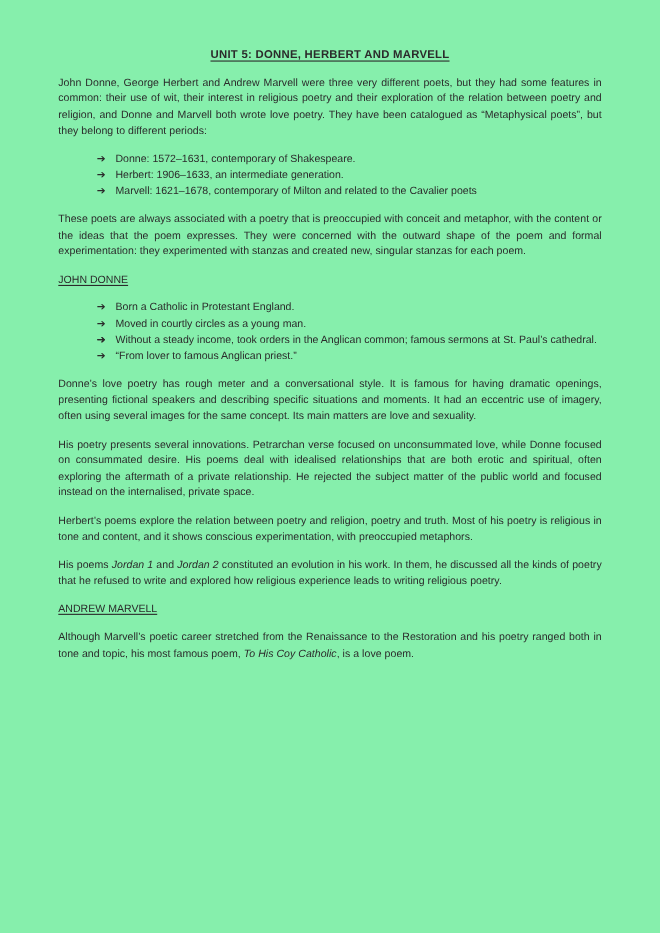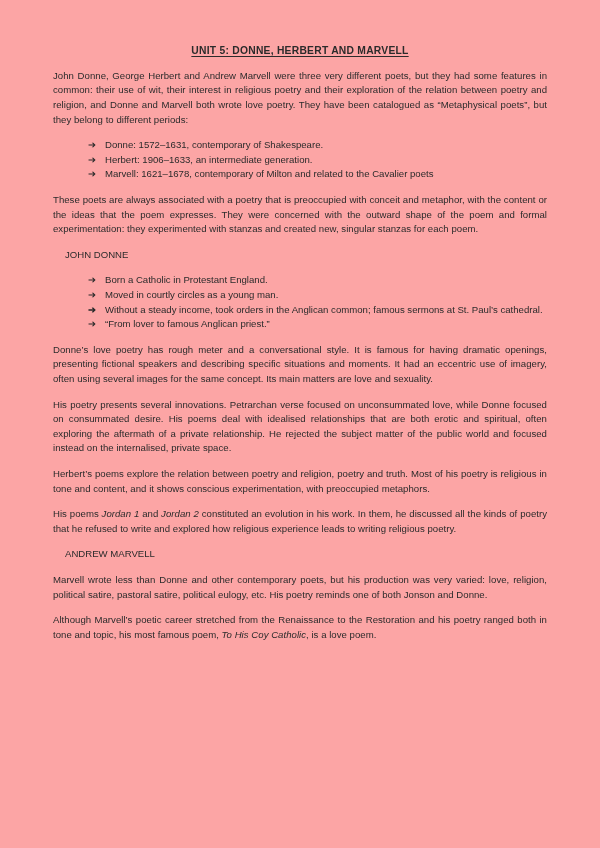--- a/index.html
+++ b/index.html
@@ -12,21 +12,21 @@
     height: 848px;
     font-family: "Liberation Sans", sans-serif;
     color: #2b2b2b;
     -webkit-font-smoothing: antialiased;
   }
 
   .page {
     position: relative;
     width: 600px;
     height: 848px;
-    background: #fca5a5;
+    background: #86efac;
     box-sizing: border-box;
     padding: 44px 53px 0 53px;
     overflow: hidden;
   }
 
   .doc-title {
     text-align: center;
     font-weight: bold;
     font-size: 10.3px;
     letter-spacing: 0.25px;
@@ -39,24 +39,25 @@
   p.para {
     margin: 0 0 11px 0;
     font-size: 9.6px;
     line-height: 14.6px;
     text-align: justify;
     text-justify: inter-word;
     letter-spacing: 0.03px;
   }
 
   .section-heading {
-    margin: 4px 0 11px 12px;
+    margin: 4px 0 11px 0;
     font-size: 9.6px;
     line-height: 14.6px;
     font-weight: normal;
+    text-decoration: underline;
     text-underline-offset: 2px;
     display: block;
   }
   .section-heading .hd-text { display: inline; }
 
   ul.arrow-list {
     list-style: none;
     margin: 0 0 11px 0;
     padding: 0 0 0 35px;
   }
@@ -141,17 +142,16 @@
 
 
   <p class="para">Herbert’s poems explore the relation between poetry and religion, poetry and truth. Most of his poetry is religious in tone and content, and it shows conscious experimentation, with preoccupied metaphors.</p>
 
   <p class="para"><span>His poems </span><span class="ital">Jordan 1</span><span> and </span><span class="ital">Jordan 2</span><span> constituted an evolution in his work. In them, he discussed all the kinds of poetry that he refused to write and explored how religious experience leads to writing religious poetry.</span></p>
 
   <div class="section-heading">
     <span class="hd-text">ANDREW MARVELL</span>
   </div>
 
-  <p class="para">Marvell wrote less than Donne and other contemporary poets, but his production was very varied: love, religion, political satire, pastoral satire, political eulogy, etc. His poetry reminds one of both Jonson and Donne.</p>
 
   <p class="para"><span>Although Marvell’s poetic career stretched from the Renaissance to the Restoration and his poetry ranged both in tone and topic, his most famous poem, </span><span class="ital">To His Coy Catholic</span><span>, is a love poem.</span></p>
 
 </div>
 
 </body></html>

